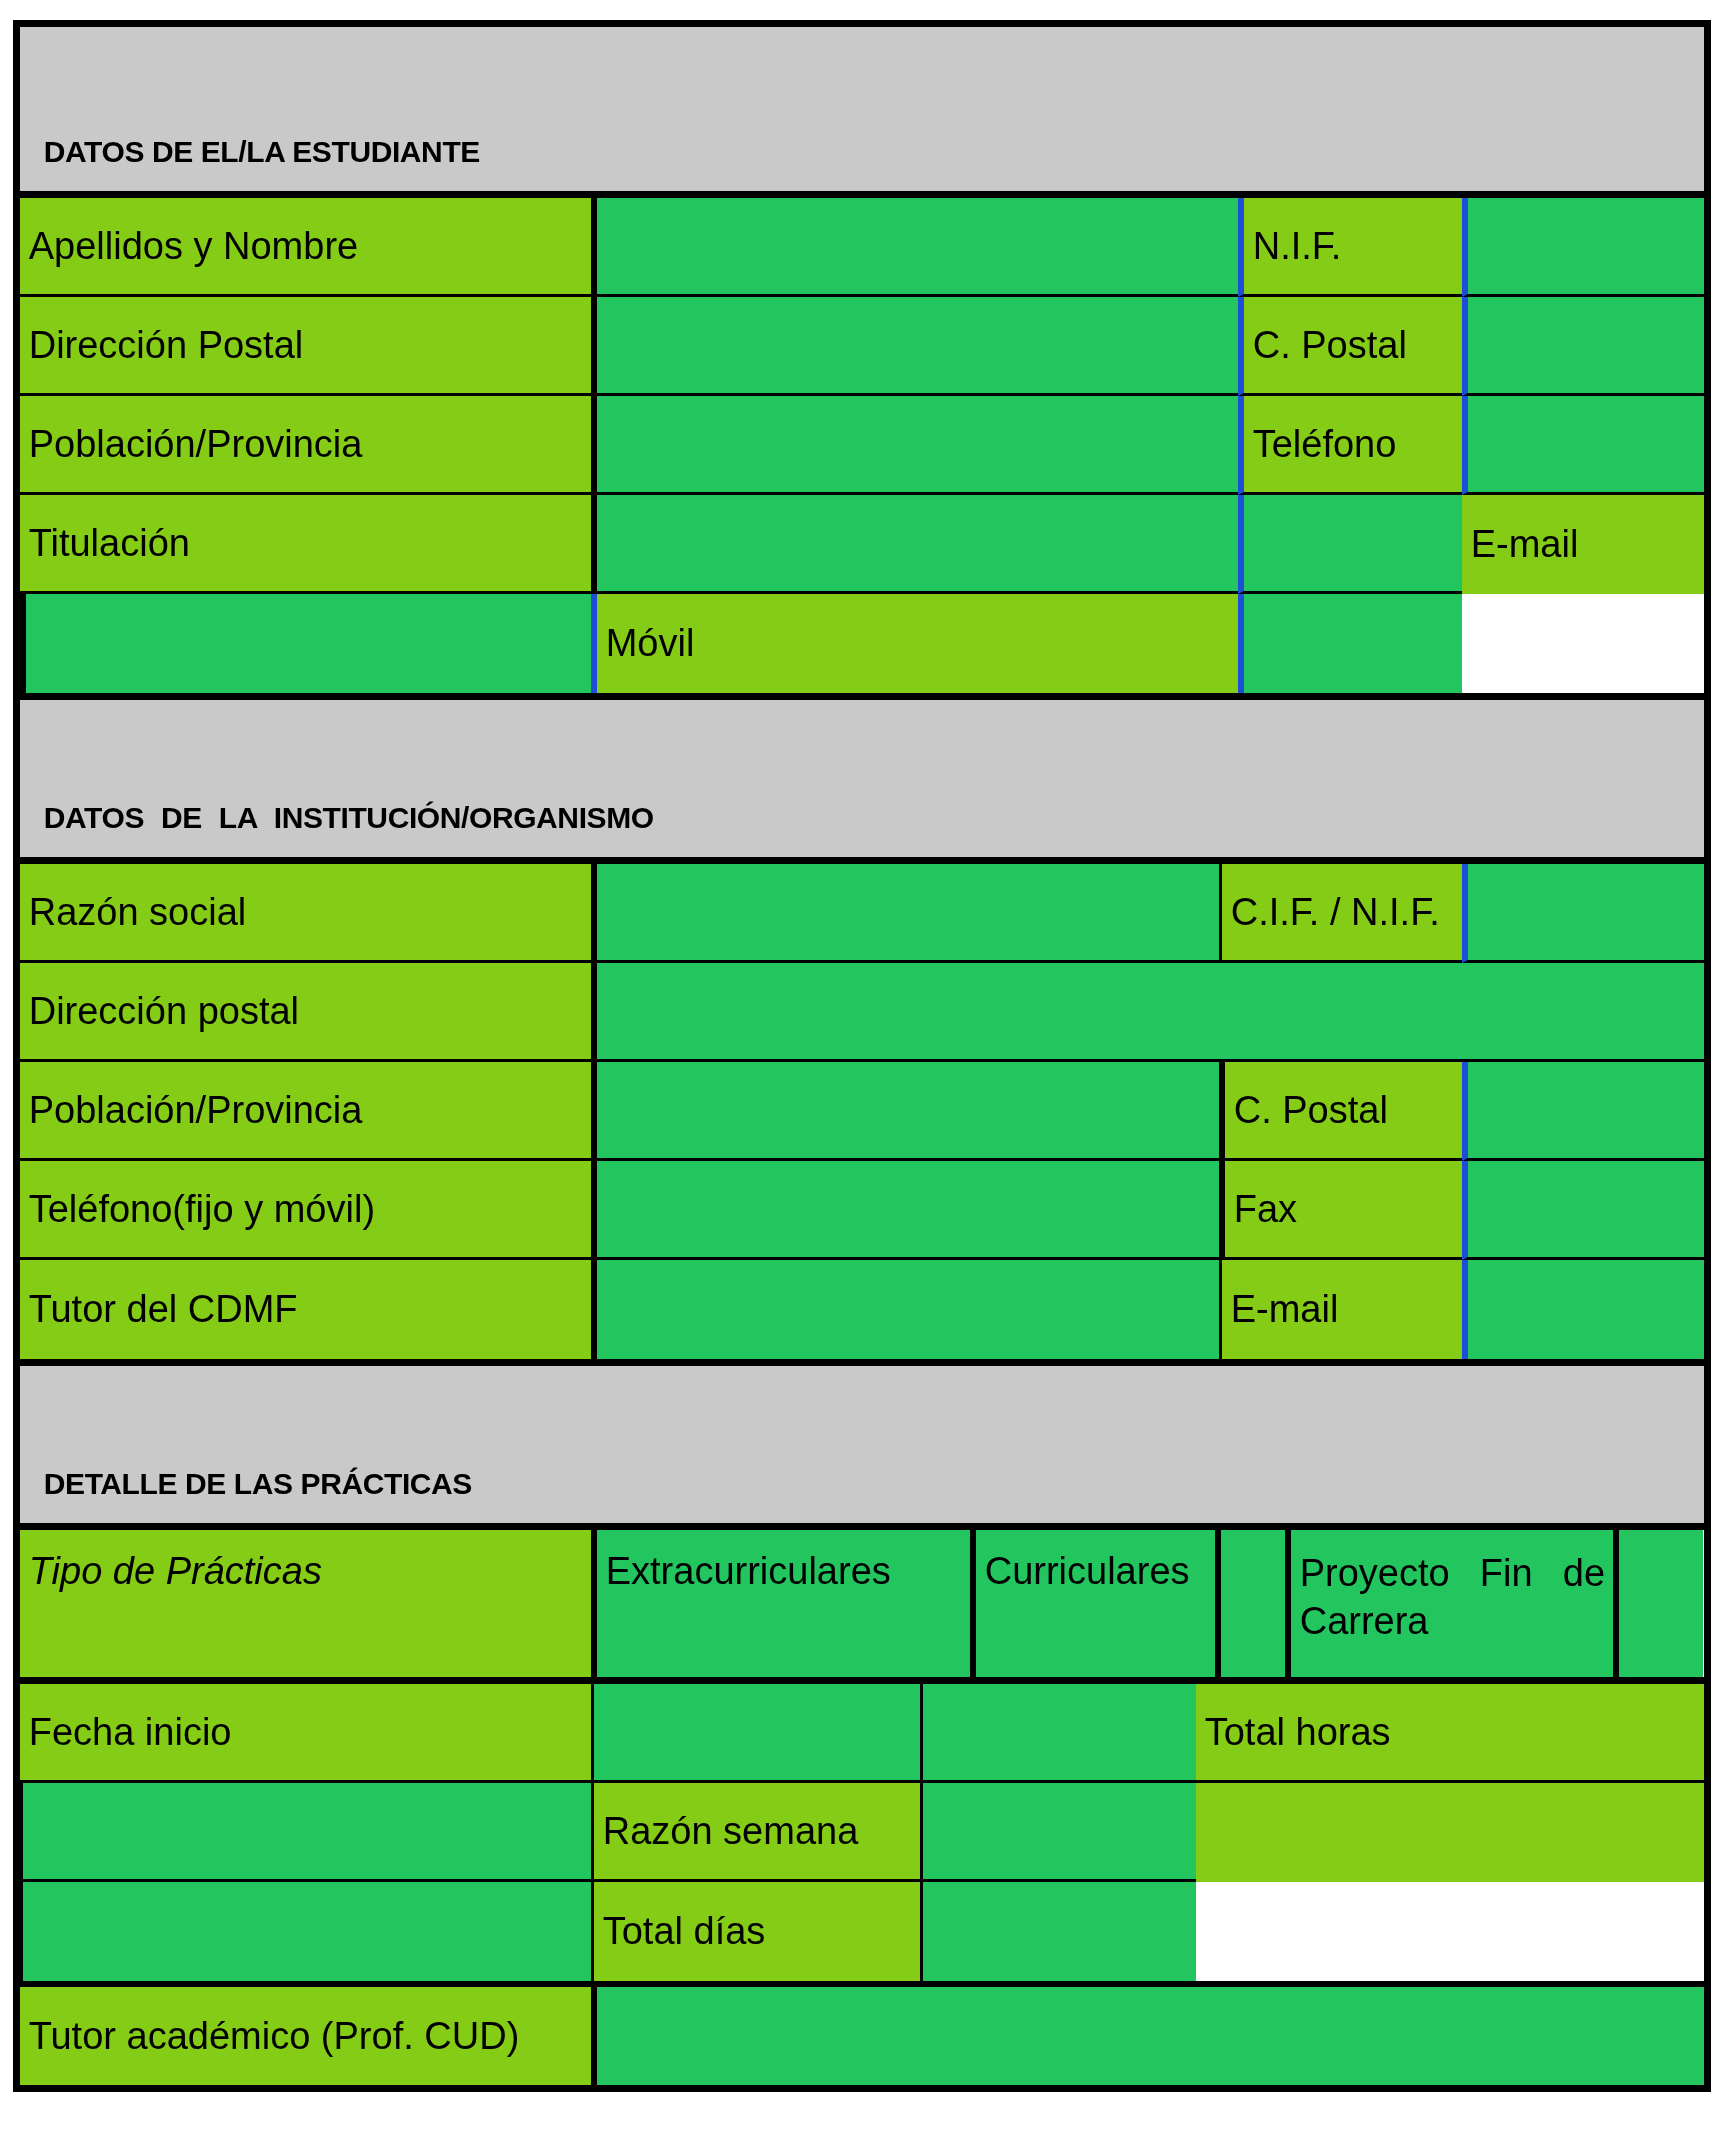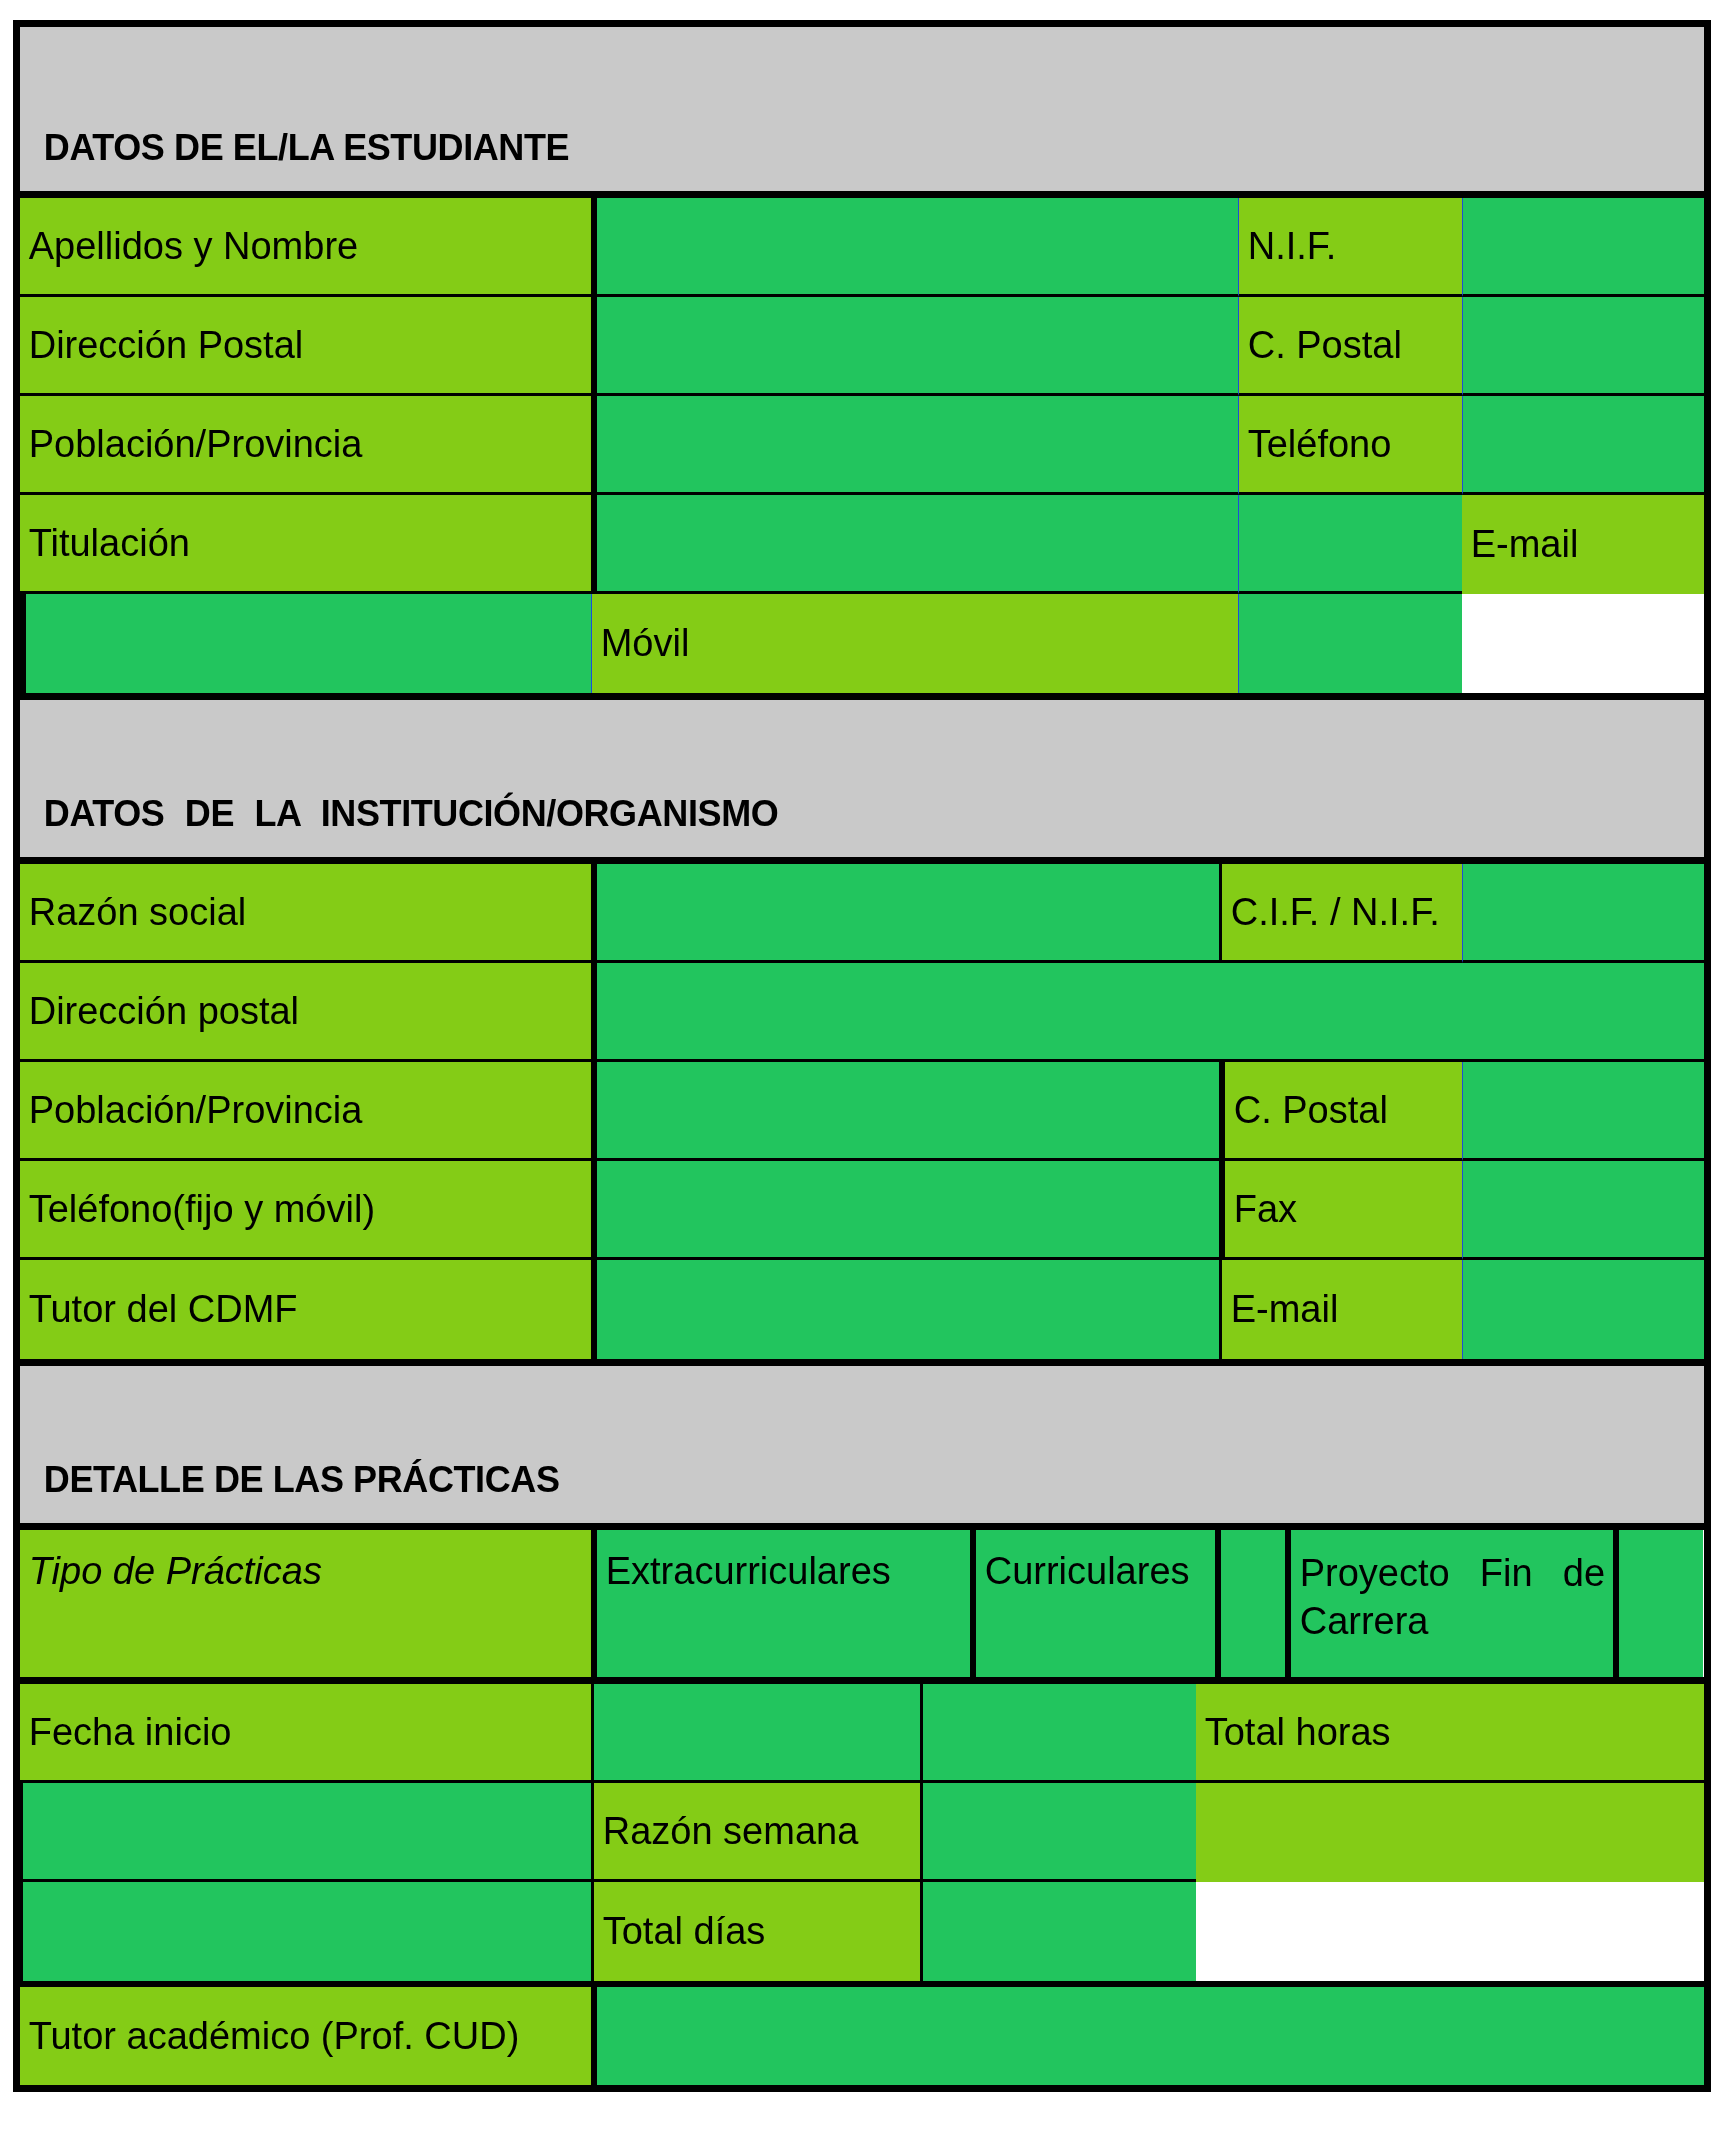--- a/index.html
+++ b/index.html
@@ -16,38 +16,38 @@
     border:7.5px solid #000;
   }
   
   .band{
     height:171px;
     background:#c9c9c9;
     border-bottom:7.5px solid #000;
     display:flex;align-items:flex-end;
     padding:0 0 22px 23.4px;
     box-sizing:border-box;
-    font-size:36px;font-weight:bold;
+    font-size:30px;font-weight:bold;
     letter-spacing:-0.4px;
   }
   .band.mid{border-top:7.5px solid #000;}
   .band.spread{word-spacing:0.30em;}
   
   .c{
     box-sizing:border-box;
     display:flex;align-items:center;
     font-size:38px;
     background:#ffffff;
     overflow:hidden;
   }
   .lbl{background:#84cc16;padding-left:8.3px;}
   .val{background:#22c55e;}
   .bB{border-bottom:3.3px solid #000;}
   .bL8{border-left:6.7px solid #000;}
-  .bL6{border-left:1px solid #1d4ed8;}
+  .bL6{border-left:6px solid #1d4ed8;}
   .bL4{border-left:3.3px solid #000;}
   
   .grid-s1{display:grid;grid-template-columns:571px 647px 224px 242px;grid-auto-rows:99px;}
   .grid-s2{display:grid;grid-template-columns:571px 628px 243px 242px;grid-auto-rows:99px;}
   .grid-tipo{
     display:grid;grid-template-columns:571px 379px 245px 70px 328px 90px;
     grid-auto-rows:147px;border-bottom:7.5px solid #000;
   }
   .grid-detail{display:grid;grid-template-columns:571px 329px 276px 508px;grid-auto-rows:99px;}
   .grid-tutor{display:grid;grid-template-columns:571px 1113px;grid-auto-rows:98px;border-top:6.7px solid #000;}

